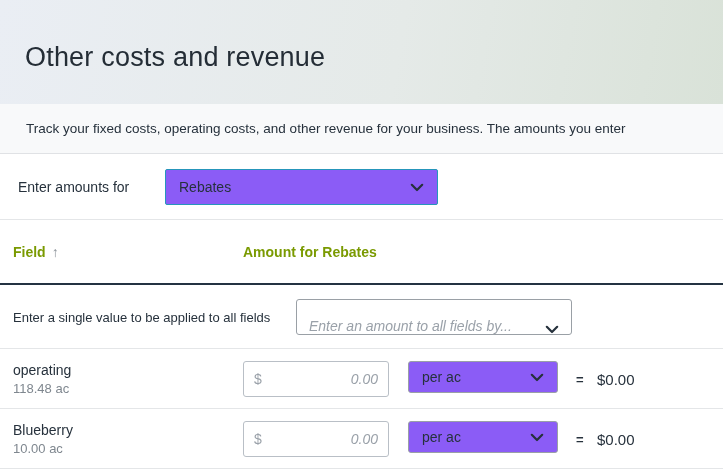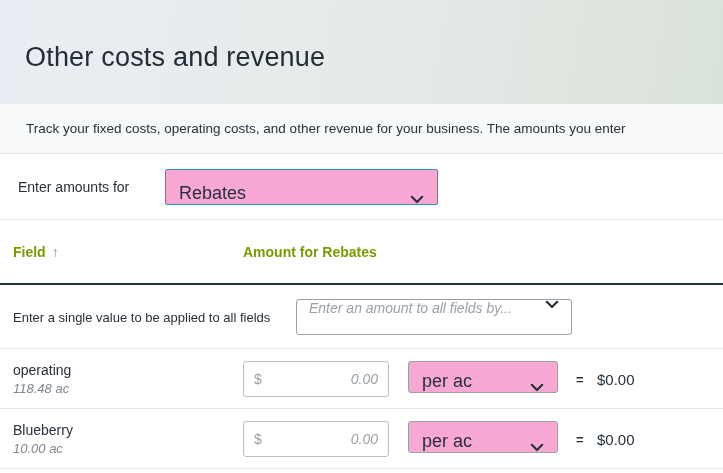--- a/index.html
+++ b/index.html
@@ -11,47 +11,47 @@
   .hero h1 { padding: 42px 0 0 25px; font-size: 27px; font-weight: 400; color: #242d36; letter-spacing: 0.2px; }
 
   
   .intro { height: 50px; background: #f8f9fa; border-bottom: 1px solid #e0e2e5;
     display: flex; align-items: center; padding-left: 26px;
     font-size: 13.5px; color: #26313c; white-space: nowrap; overflow: hidden; }
 
   
   .selector-row { position: relative; height: 65px; background: #fff; }
   .selector-row .lbl { position: absolute; left: 18px; top: 50%; transform: translateY(-50%); font-size: 14px; }
-  .selectbox { display: flex; align-items: flex-end; justify-content: space-between;
-    background: #f9a8d4; font-size: 18px; color: #26313c; cursor: pointer; }
+  .selectbox { display: flex; align-items: center; justify-content: space-between;
+    background: #8b5cf6; font-size: 14px; color: #26313c; cursor: pointer; }
   .selectbox.blue { position: absolute; left: 165px; top: 15px; width: 273px; height: 36px;
     border: 1.5px solid #2696bb; border-radius: 2px; padding: 0 13px; }
 
   
   .thead { position: relative; height: 66px; border-top: 1px solid #e4e6e8; border-bottom: 2px solid #243342; background: #fff; }
   .th { position: absolute; top: 50%; transform: translateY(-50%); font-size: 14px; font-weight: 700; color: #7a9a01; }
   .th-field { left: 13px; }
   .th-amount { left: 243px; text-align: center; }
   .sort { color: #8b9299; font-weight: 400; margin-left: 6px; font-size: 14px; }
 
   
   .apply-row { position: relative; height: 64px; border-bottom: 1px solid #e4e6e8; background: #fff; }
   .apply-row .lbl { position: absolute; left: 13px; top: 50%; transform: translateY(-50%); font-size: 13px; }
   .combo { position: absolute; left: 296px; top: 14px; width: 276px; height: 36px;
     border: 1px solid #9aa0a6; border-radius: 3px; background: #fff;
-    display: flex; align-items: flex-start; padding-right: 12px; }
+    display: flex; align-items: flex-end; padding-right: 12px; }
   .combo input { flex: 1; min-width: 0; border: none; outline: none; background: transparent;
     padding-left: 12px; font-size: 14px; font-family: "Liberation Sans", sans-serif; color: #26313c; }
   .combo input::placeholder { font-style: italic; color: #9aa1a9; }
 
   
   .field-row { position: relative; height: 60px; border-bottom: 1px solid #e4e6e8; background: #fff; }
   .name-block { position: absolute; left: 13px; top: 50%; transform: translateY(-50%); }
   .fname { font-size: 14px; color: #26313c; margin-bottom: 3px; }
-  .farea { font-size: 13px; color: #7f878f; font-style: italic; }
+  .farea { font-size: 13px; color: #7f878f; }
   .money { position: absolute; left: 243px; top: 12px; width: 146px; height: 36px;
     border: 1px solid #b9bfc6; border-radius: 3px; background: #fff; display: flex; align-items: center; }
   .money .cur { padding-left: 10px; font-size: 14px; color: #9aa1a9; }
   .money input { flex: 1; min-width: 0; border: none; outline: none; background: transparent;
     text-align: right; padding-right: 10px; font-size: 14px; font-family: "Liberation Sans", sans-serif; color: #26313c; }
   .money input::placeholder { font-style: italic; color: #9aa1a9; }
   .selectbox.unit { position: absolute; left: 408px; top: 12px; width: 150px; height: 32px;
     border: 1px solid #9aa0a6; border-radius: 3px; padding: 0 13px; }
   .eq { position: absolute; left: 576px; top: 50%; transform: translateY(-50%); font-size: 13px; font-weight: 600; }
   .total { position: absolute; left: 597px; top: 50%; transform: translateY(-50%); font-size: 15px; }

